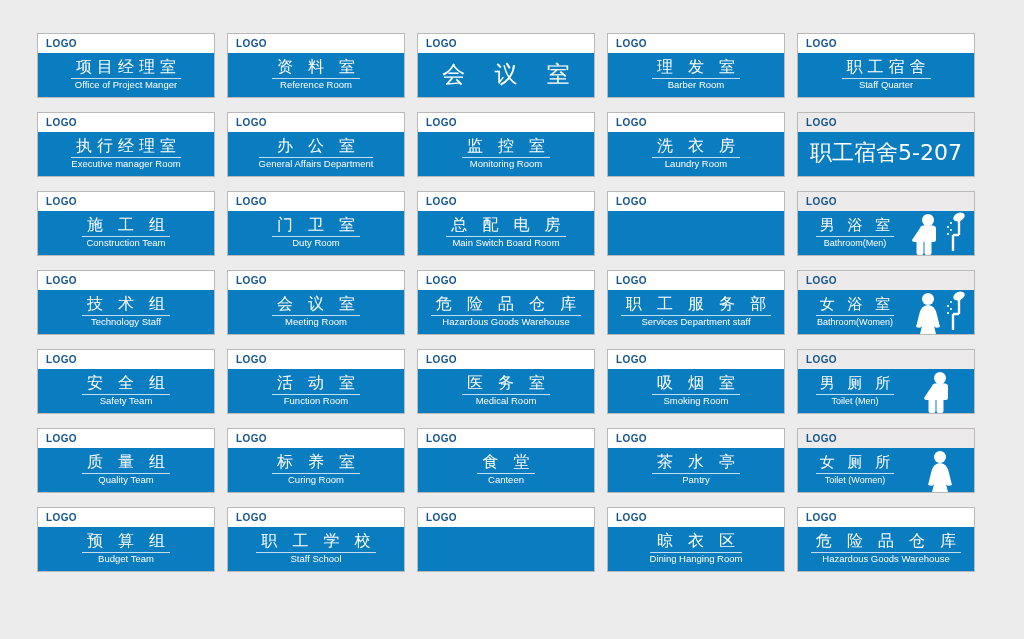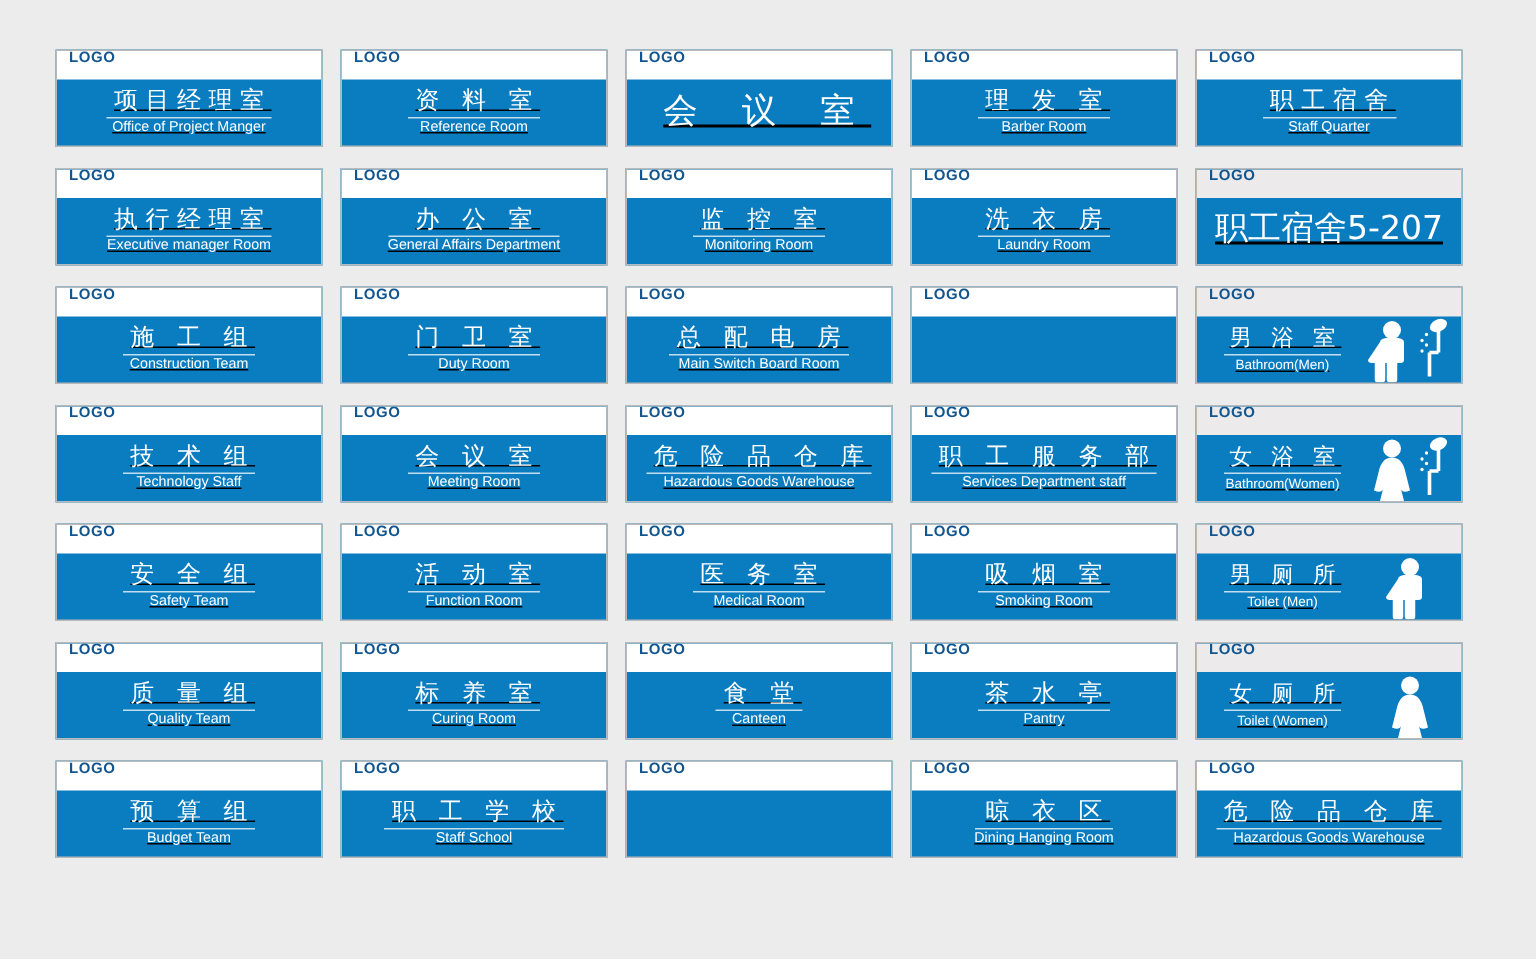--- a/index.html
+++ b/index.html
@@ -32,20 +32,21 @@
     box-sizing:border-box;
     display:flex;
     flex-direction:column;
     position:relative;
     overflow:hidden;
   }
   .sign-head{
     height:19px;
     background:#ffffff;
     display:flex;
+    align-items:center;
     padding-left:8px;
     box-sizing:border-box;
     flex:0 0 auto;
   }
   .sign.head-gray .sign-head{background:#eceaea;}
   .logo-text{
     color:#12558f;
     font-weight:bold;
     font-size:10px;
     letter-spacing:.4px;
@@ -80,21 +81,21 @@
     background:rgba(255,255,255,.75);
     margin:2px 0 1px 0;
     width:100%;
   }
   .en{
     color:#ffffff;
     font-size:9.5px;
     line-height:1.15;
     white-space:nowrap;
   }
-  .txtblock{display:flex;flex-direction:column;align-items:center;text-decoration:underline;}
+  .txtblock{display:flex;flex-direction:column;align-items:center;}
 
   
   .sign.big .cn{
     font-size:23px;
     letter-spacing:11px;
     text-indent:11px;
   }
   .sign.bigtight .cn{
     font-size:22px;
     letter-spacing:0px;

